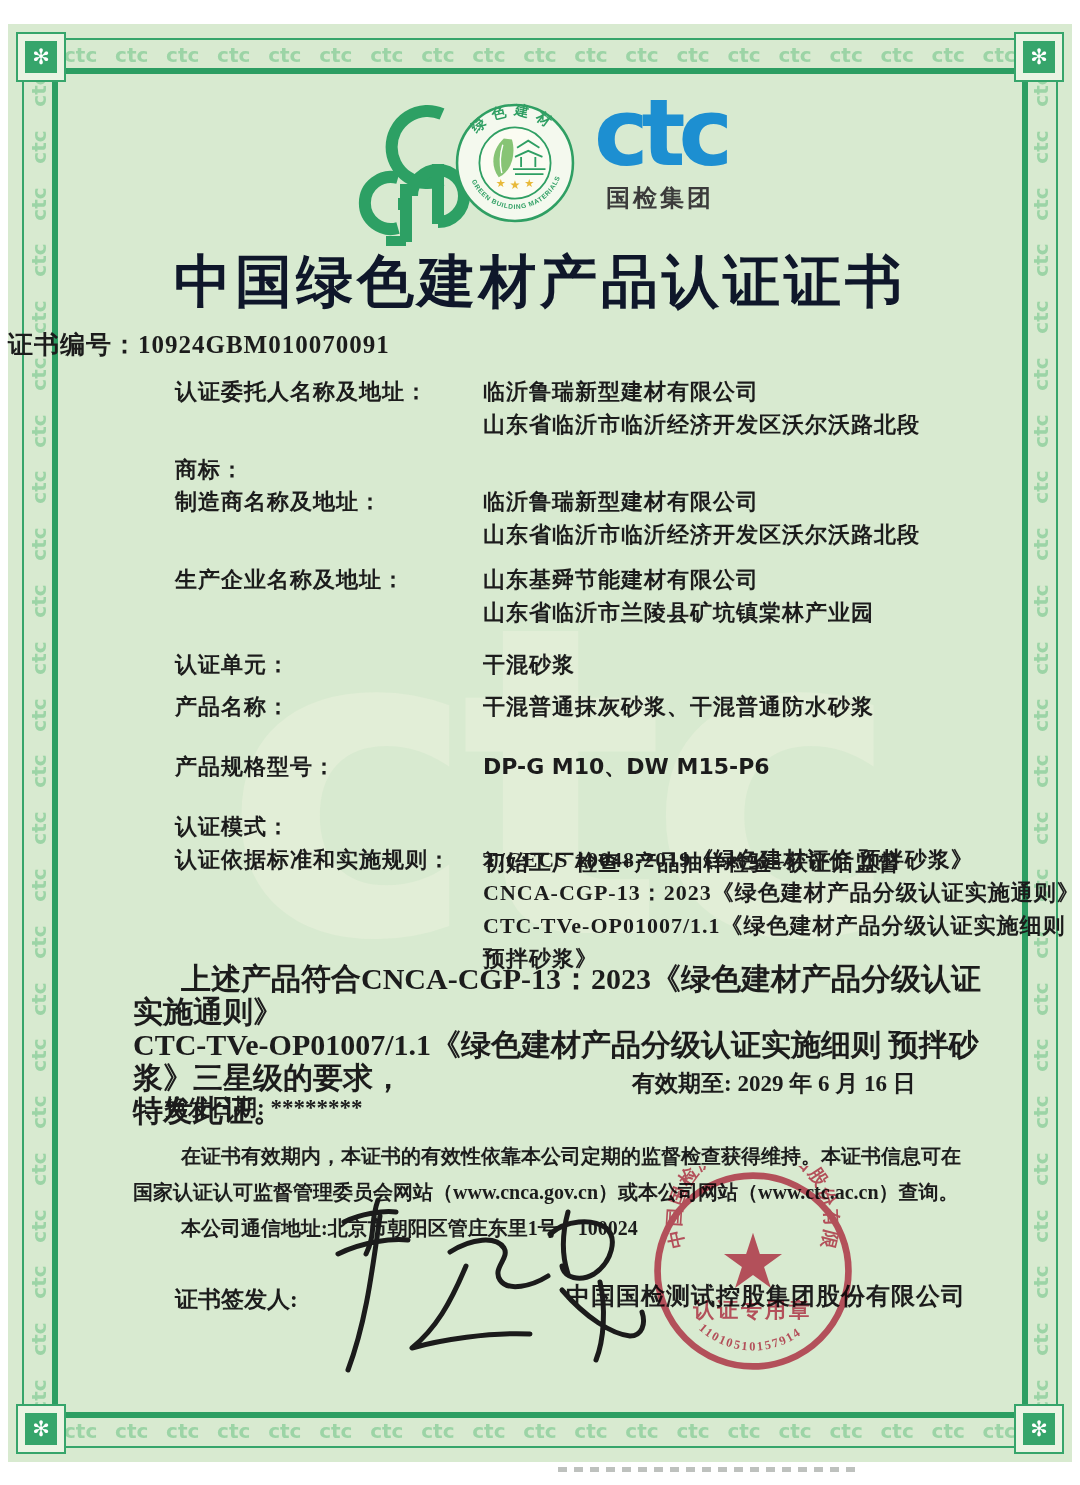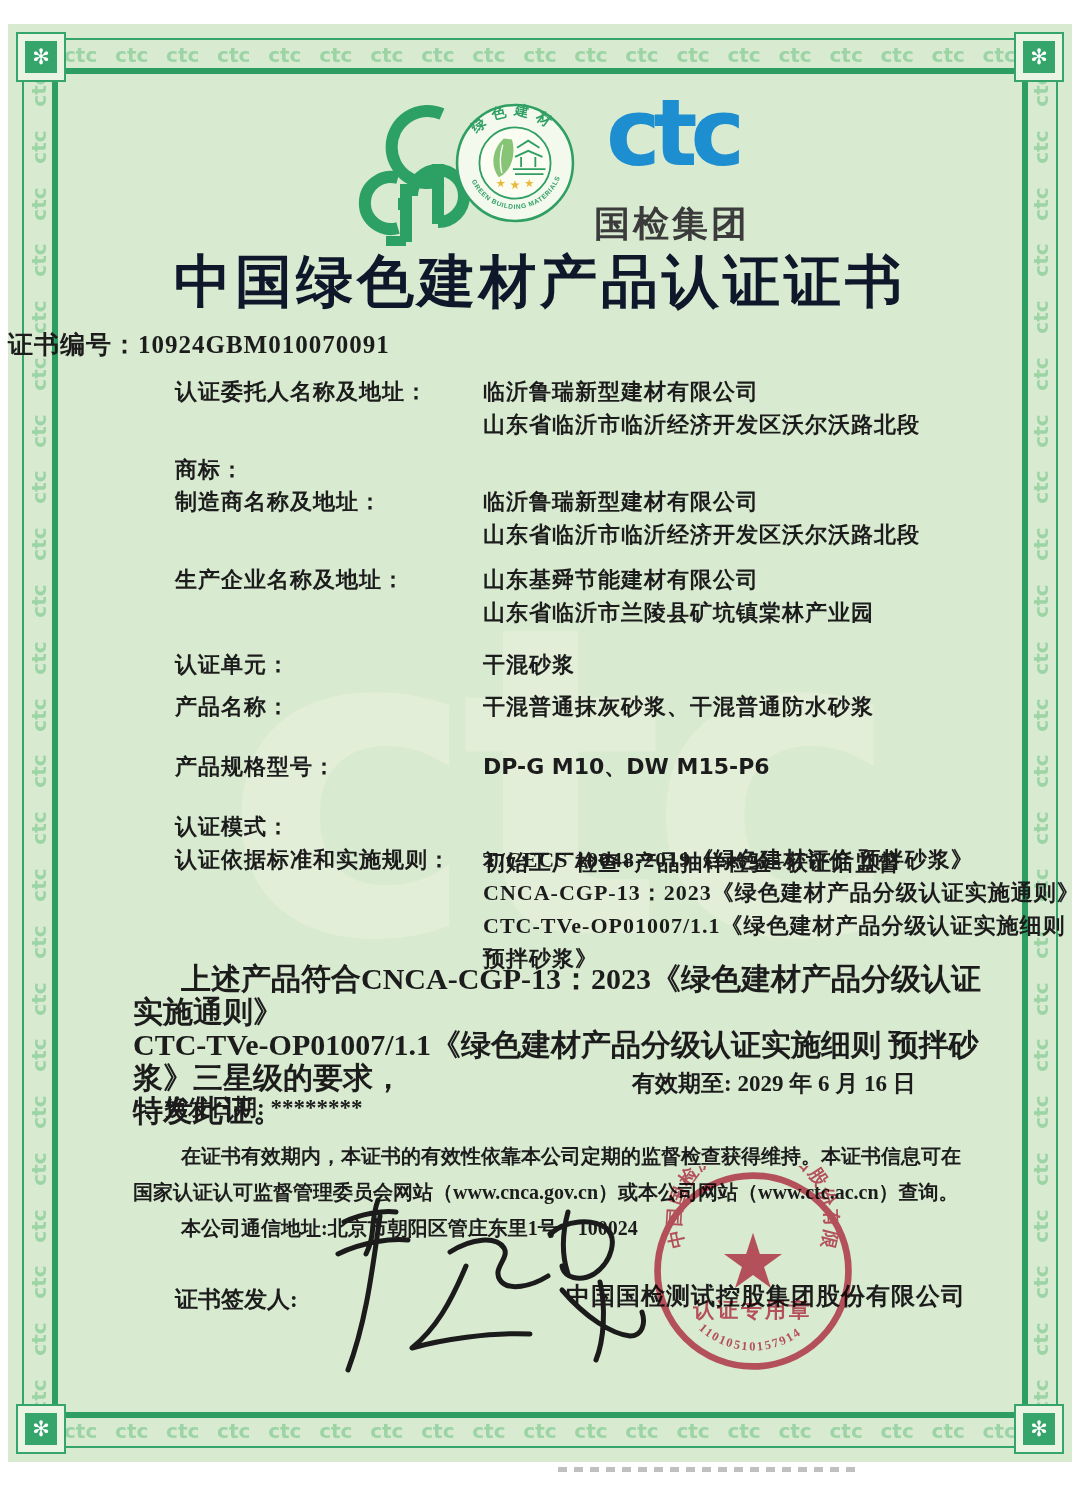--- a/index.html
+++ b/index.html
@@ -23,22 +23,22 @@
   .c-tl{left:8px;top:8px;} .c-tr{right:8px;top:8px;} .c-bl{left:8px;bottom:8px;} .c-br{right:8px;bottom:8px;}
   
   .watermark{position:absolute;left:215px;top:545px;z-index:0;font-family:"DejaVu Sans",sans-serif;
           font-weight:800;font-size:430px;line-height:1;color:#e4efd8;opacity:.9;letter-spacing:-18px;}
   
   .gp-logo{position:absolute;left:330px;top:72px;z-index:1;}
   .badge{position:absolute;left:446px;top:78px;z-index:1;}
   .ctc-logo{position:absolute;left:586px;top:64px;z-index:1;text-align:center;}
   .ctc-word{font-family:"DejaVu Sans",sans-serif;font-weight:800;font-size:92px;line-height:1;
           color:#1d8fd1;letter-spacing:-7px;}
-  .ctc-sub{font-family:"Liberation Sans","DejaVu Sans",sans-serif;font-weight:700;font-size:36px;
-          color:#3b3b3b;letter-spacing:3px;margin-top:20px;}
+  .ctc-sub{font-family:"Liberation Sans","DejaVu Sans",sans-serif;font-weight:700;font-size:24px;
+          color:#3b3b3b;letter-spacing:3px;margin-top:2px;}
   .title{position:absolute;left:0;top:220px;width:100%;text-align:center;z-index:1;
          font-size:57px;font-weight:900;color:#0f172a;letter-spacing:4px;}
   .certno{position:absolute;left:0;top:304px;width:100%;text-align:left;z-index:1;
          font-size:25px;font-weight:700;letter-spacing:1px;}
   
   .lbl{position:absolute;left:167px;font-size:22px;font-weight:700;z-index:1;letter-spacing:1px;}
   .val{position:absolute;left:439px;font-size:22px;font-weight:700;z-index:1;letter-spacing:1px;white-space:nowrap;padding-left:36px;}
   .para{position:absolute;left:125px;width:850px;z-index:1;font-size:30px;font-weight:700;line-height:33px;}
   .para .indent{text-indent:48px;}
   .super{line-height:36px;font-size:20px;}

